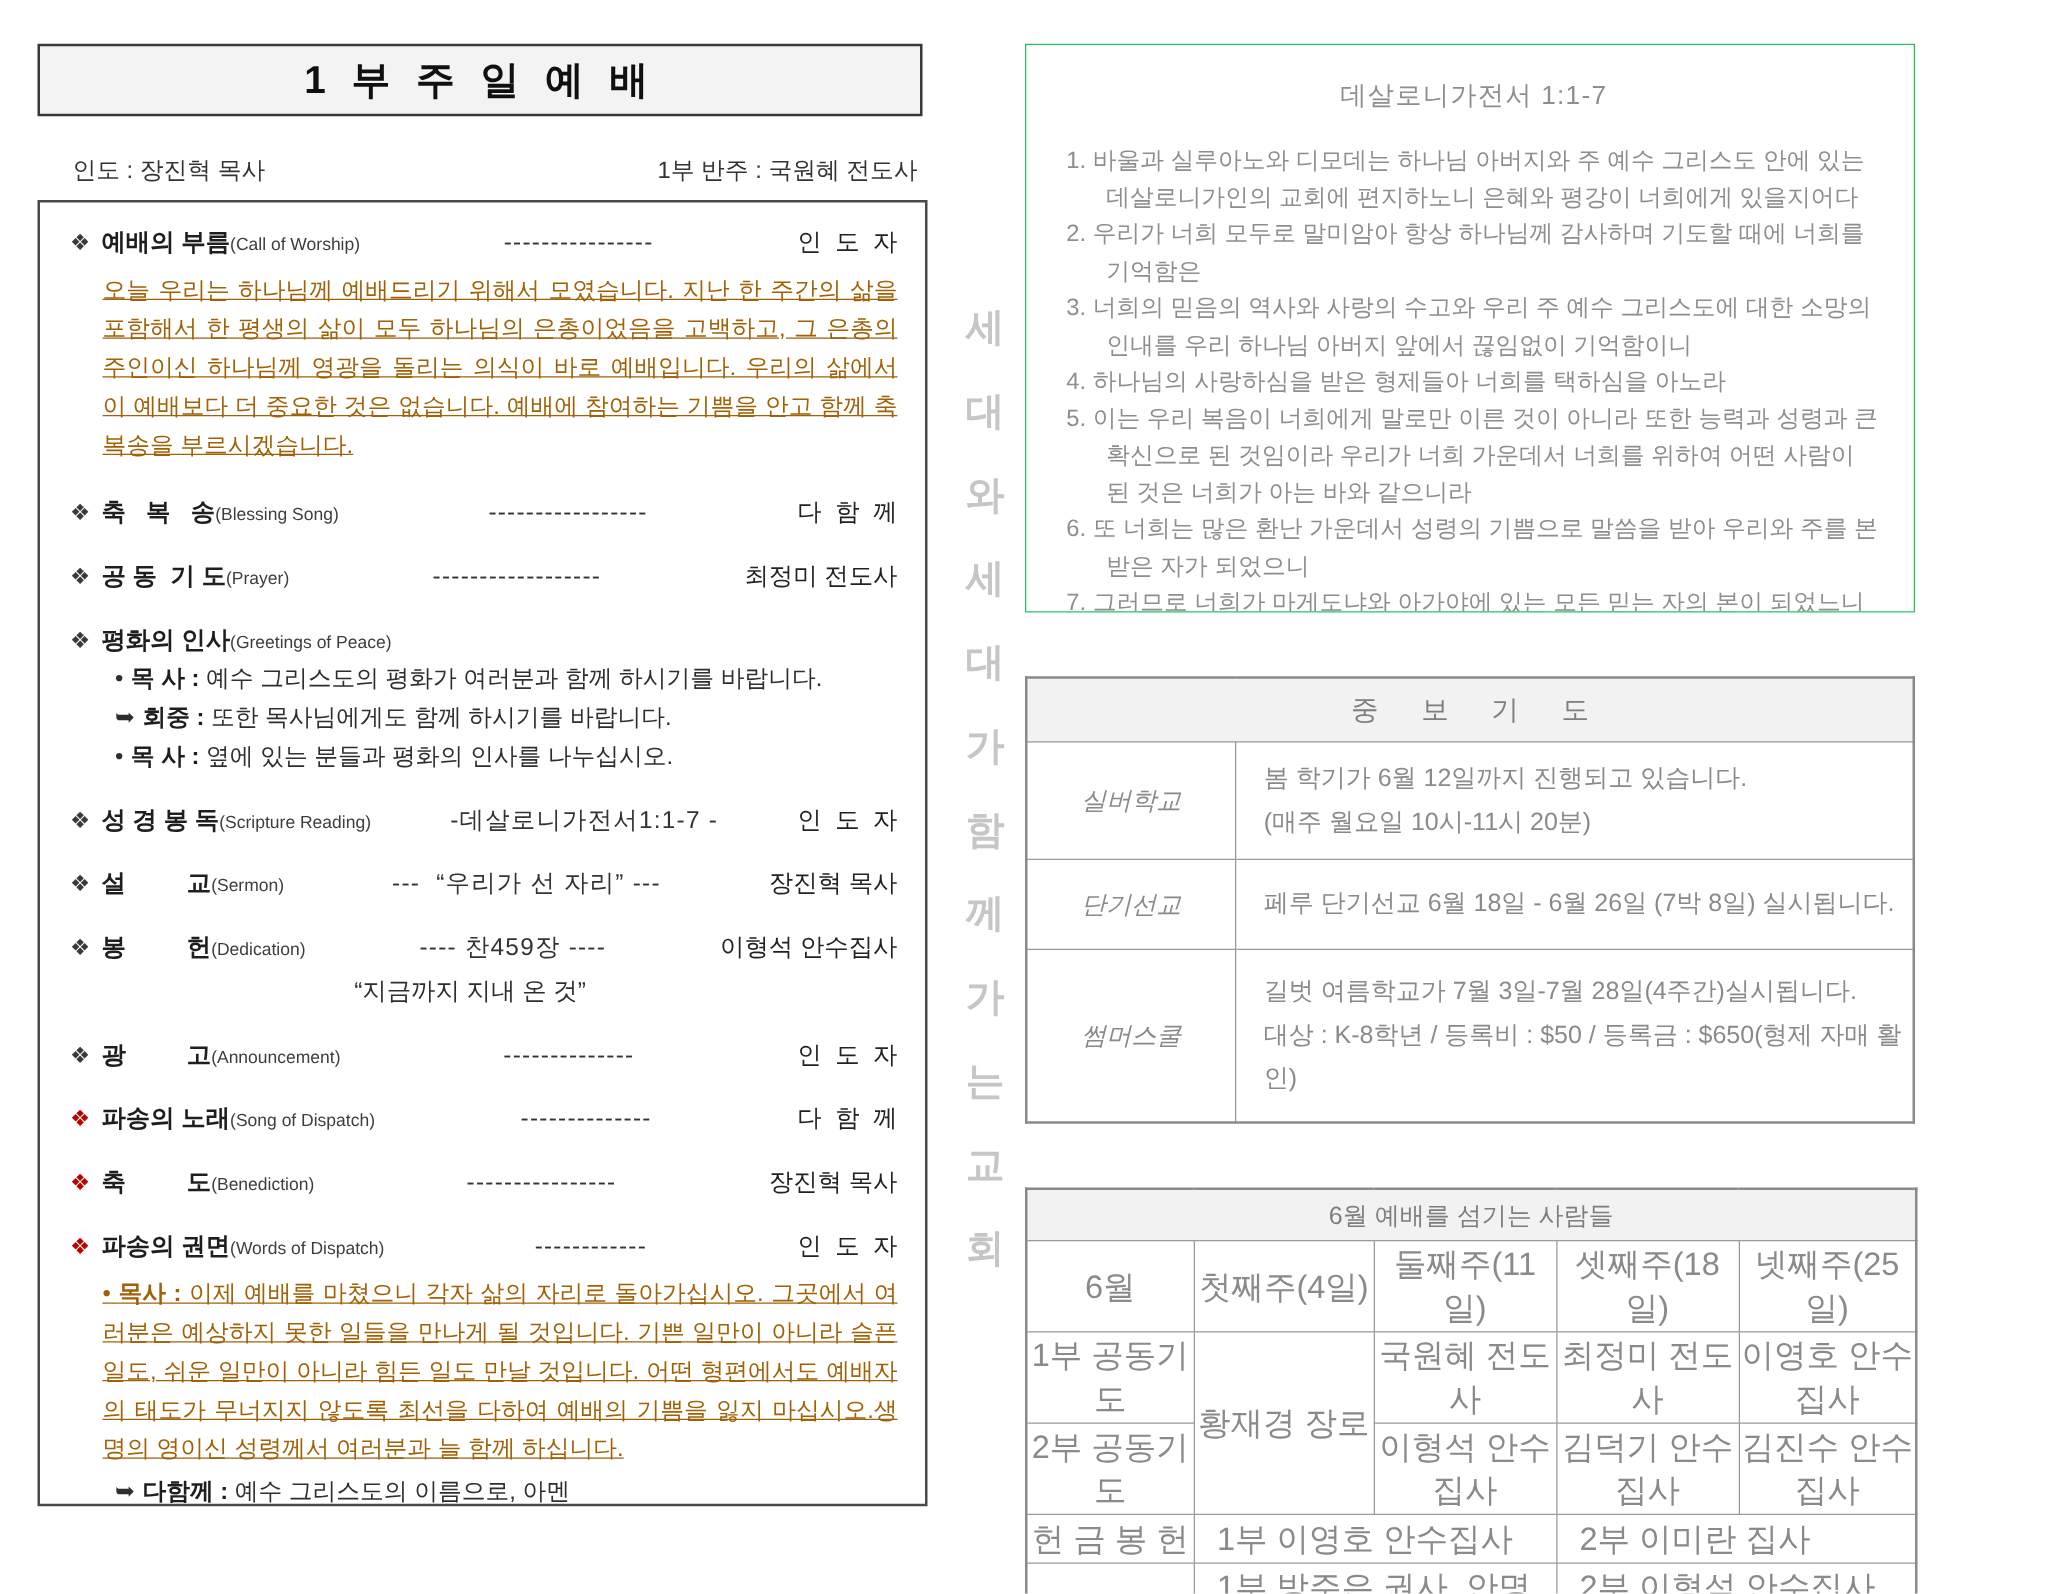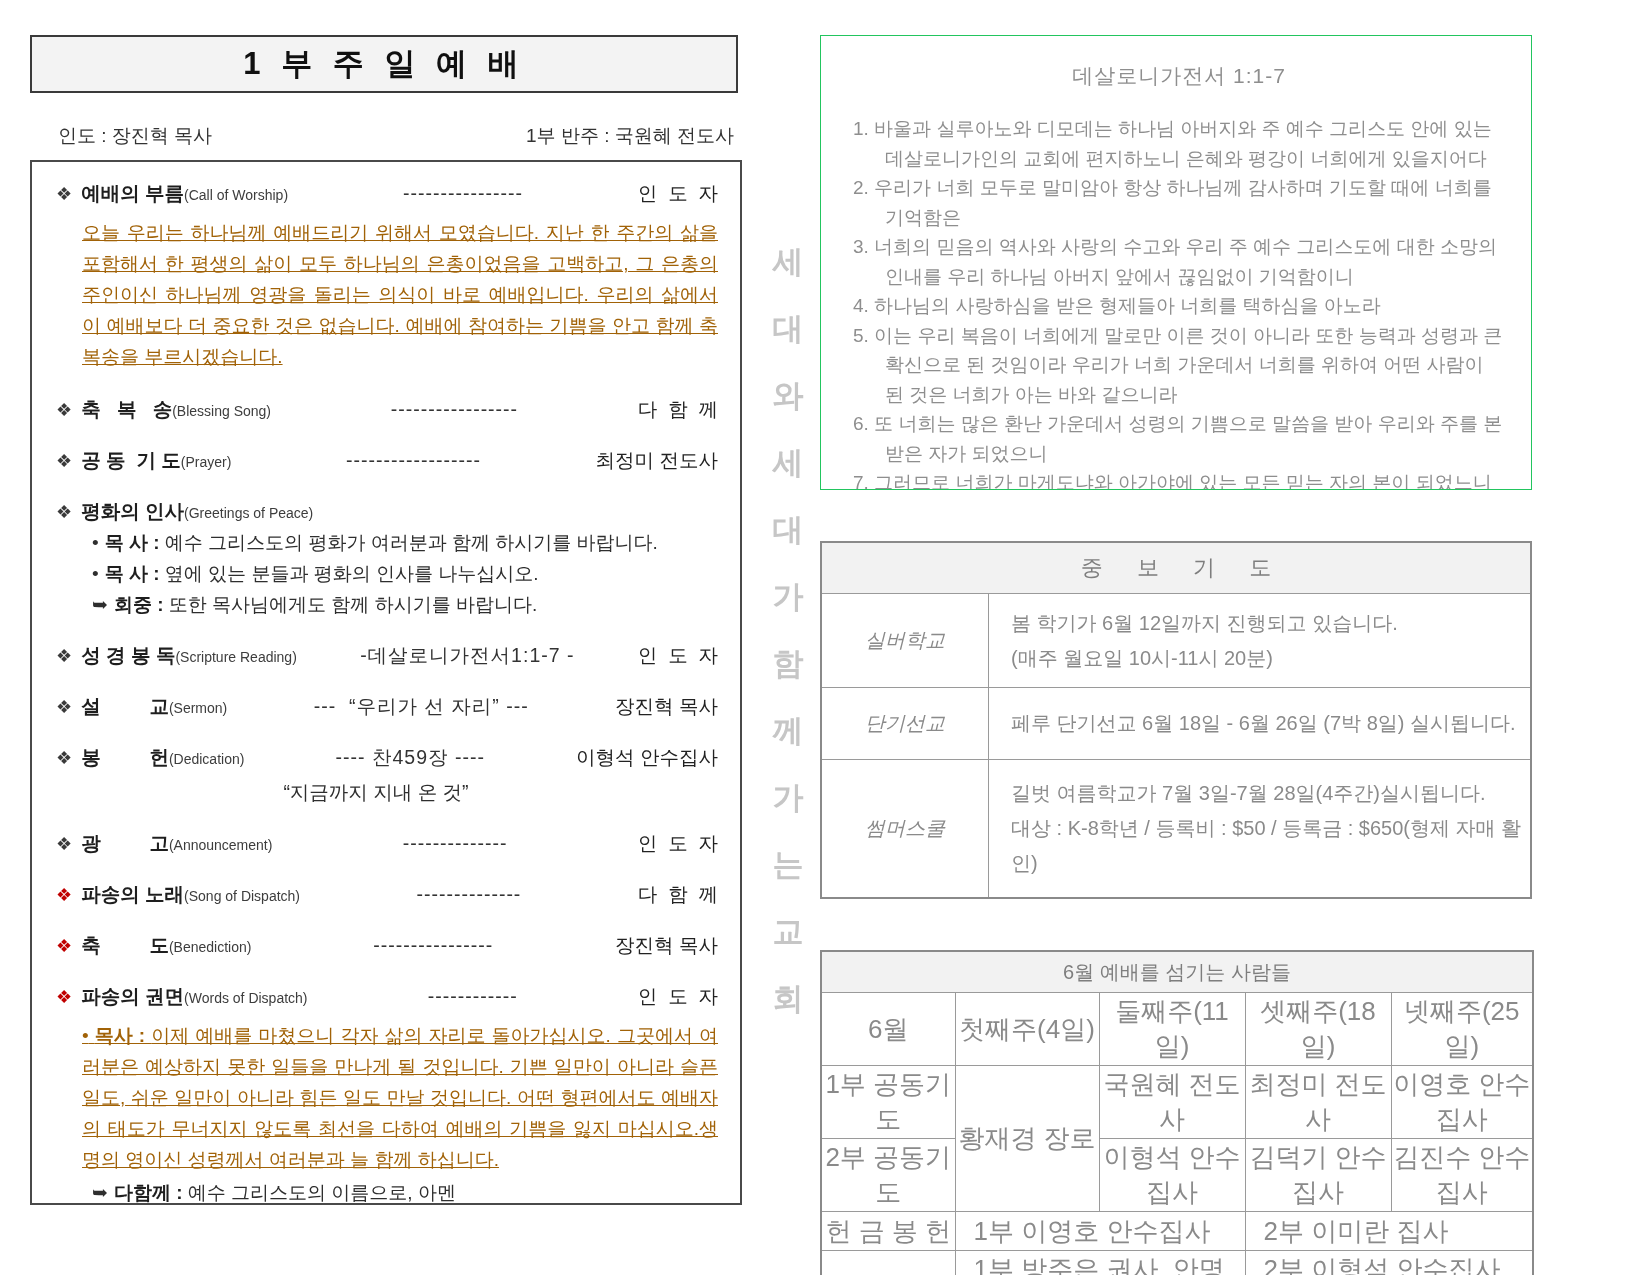--- a/index.html
+++ b/index.html
@@ -130,24 +130,24 @@
     <div class="worship-row">
       <span class="bullet">❖</span>
       <span class="label"><b class="ws-pre">평화의 인사</b><span class="en">(Greetings of Peace)</span></span>
       <span class="mid"></span>
       <span class="who"></span>
     </div>
     <div class="subline">
       <span class="marker">•</span><b class="ws-pre">목 사 : </b><span>예수 그리스도의 평화가 여러분과 함께 하시기를 바랍니다.</span>
     </div>
     <div class="subline">
+      <span class="marker">➥</span><b class="ws-pre">회중 : </b><span>또한 목사님에게도 함께 하시기를 바랍니다.</span>
+    </div>
+    <div class="subline">
       <span class="marker">•</span><b class="ws-pre">목 사 : </b><span>옆에 있는 분들과 평화의 인사를 나누십시오.</span>
-    </div>
-    <div class="subline">
-      <span class="marker">➥</span><b class="ws-pre">회중 : </b><span>또한 목사님에게도 함께 하시기를 바랍니다.</span>
     </div>
 
     <div class="worship-row">
       <span class="bullet">❖</span>
       <span class="label"><b class="ws-pre">성 경 봉 독</b><span class="en">(Scripture Reading)</span></span>
       <span class="mid">-데살로니가전서1:1-7 -</span>
       <span class="who">인  도  자</span>
     </div>
 
     <div class="worship-row">

